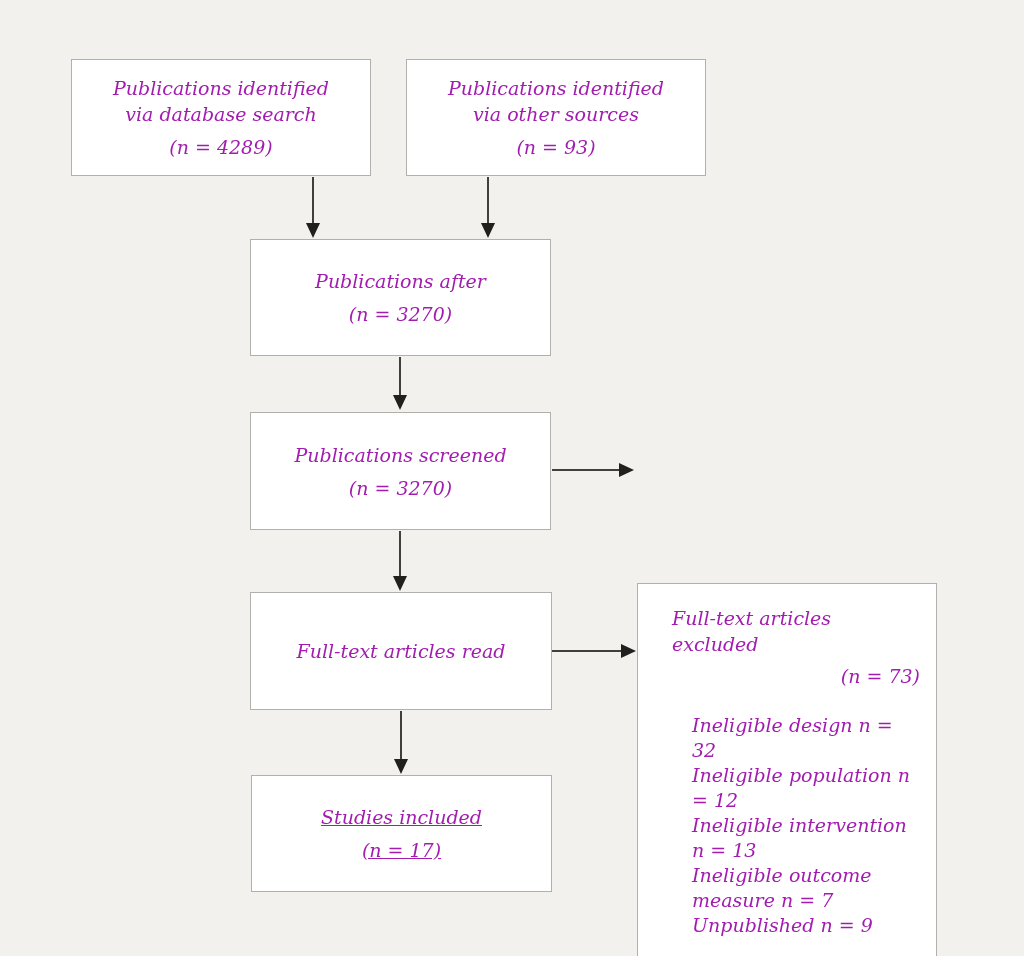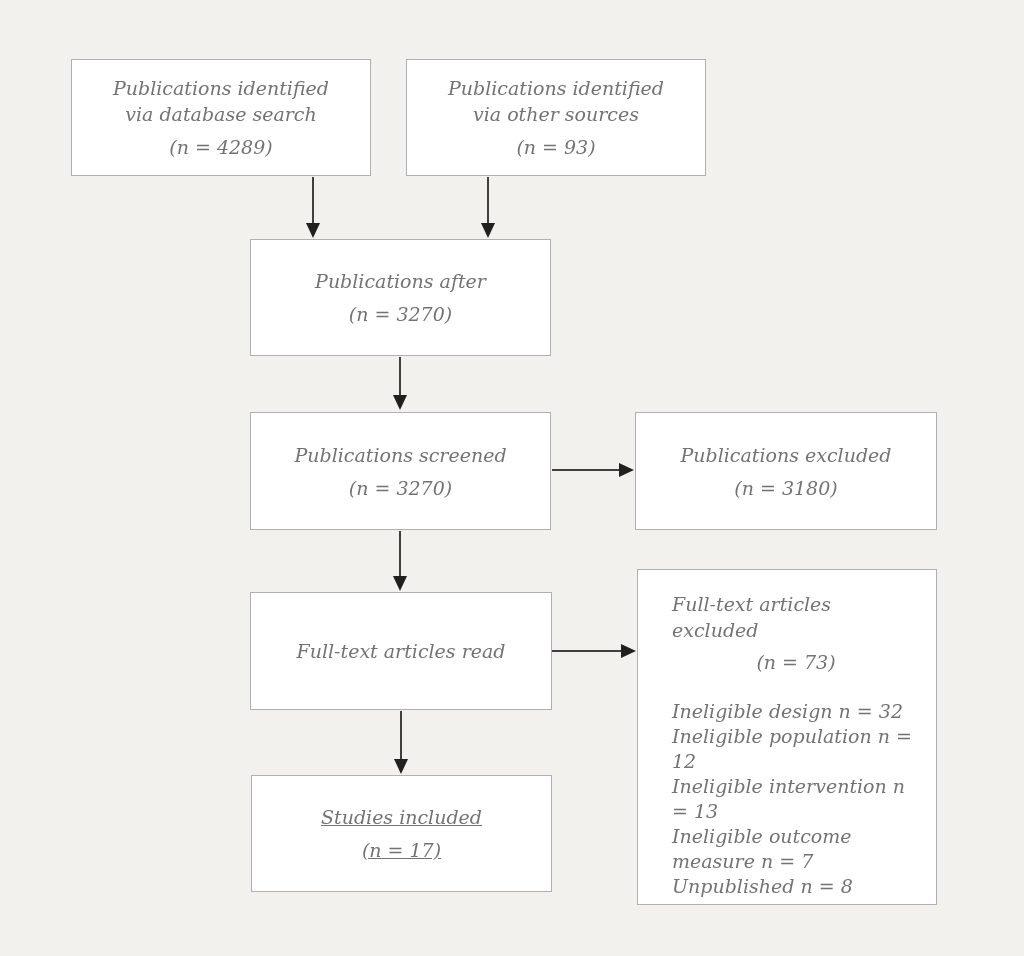--- a/index.html
+++ b/index.html
@@ -13,41 +13,41 @@
     width: 1024px;
     height: 956px;
     background: #f2f1ee;
     overflow: hidden;
   }
   .box {
     position: absolute;
     background: #ffffff;
     border: 1px solid #b2b0ad;
     box-sizing: border-box;
-    color: #737373;
+    color: #a21caf;
     font-style: italic;
     font-size: 19px;
     line-height: 26px;
     text-align: center;
     display: flex;
     flex-direction: column;
     justify-content: center;
   }
   .box .count {
     margin-top: 7px;
   }
   .box.detail {
     justify-content: flex-start;
     text-align: left;
     padding: 21px 16px 10px 34px;
   }
   .box.detail .title { text-align: left; }
-  .box.detail .count { text-align: center; margin-top: 6px; }
+  .box.detail .count { text-align: right; margin-top: 6px; }
   .box.detail .reasons { margin-top: 24px; }
-  .box.detail .reason { line-height: 25px; }
+  .box.detail .reason { line-height: 25px; margin-left: 20px; }
   .arrow-v {
     position: absolute;
     width: 2px;
     background: #3f3f3e;
   }
   .arrow-v::after {
     content: "";
     position: absolute;
     left: -6px;
     bottom: -15px;
@@ -94,38 +94,34 @@
   <div class="box" style="left:250px; top:239px; width:301px; height:117px;">
     <div>Publications after</div>
     <div class="count">(n = 3270)</div>
   </div>
 
   <div class="box" style="left:250px; top:412px; width:301px; height:118px;">
     <div>Publications screened</div>
     <div class="count">(n = 3270)</div>
   </div>
 
-  <div class="box" style="left:635px; top:412px; width:302px; height:118px;">
-    <div>Publications excluded</div>
-    <div class="count">(n = 3180)</div>
-  </div>
 
   <div class="box" style="left:250px; top:592px; width:302px; height:118px;font-style:italic;">
     <div>Full-text articles read</div>
   </div>
 
-  <div class="box detail" style="left:637px; top:569px; width:300px; height:336px;">
+  <div class="box detail" style="left:637px; top:583px; width:300px; height:374px;">
     <div class="title">Full-text articles excluded</div>
     <div class="count">(n = 73)</div>
     <div class="reasons">
       <div class="reason">Ineligible design n = 32</div>
       <div class="reason">Ineligible population n = 12</div>
       <div class="reason">Ineligible intervention n = 13</div>
       <div class="reason">Ineligible outcome measure n = 7</div>
-      <div class="reason">Unpublished n = 8</div>
+      <div class="reason">Unpublished n = 9</div>
     </div>
   </div>
 
   <div class="box" style="left:251px; top:775px; width:301px; height:117px;text-decoration:underline;">
     <div>Studies included</div>
     <div class="count">(n = 17)</div>
   </div>
 
   <div class="arrow-v" style="left:312px; top:177px; height:46px;"></div>
   <div class="arrow-v" style="left:487px; top:177px; height:46px;"></div>

